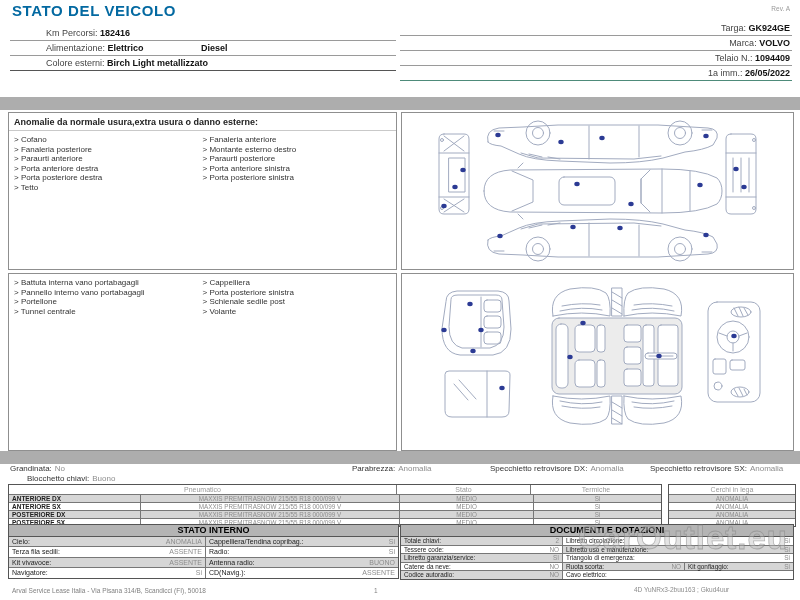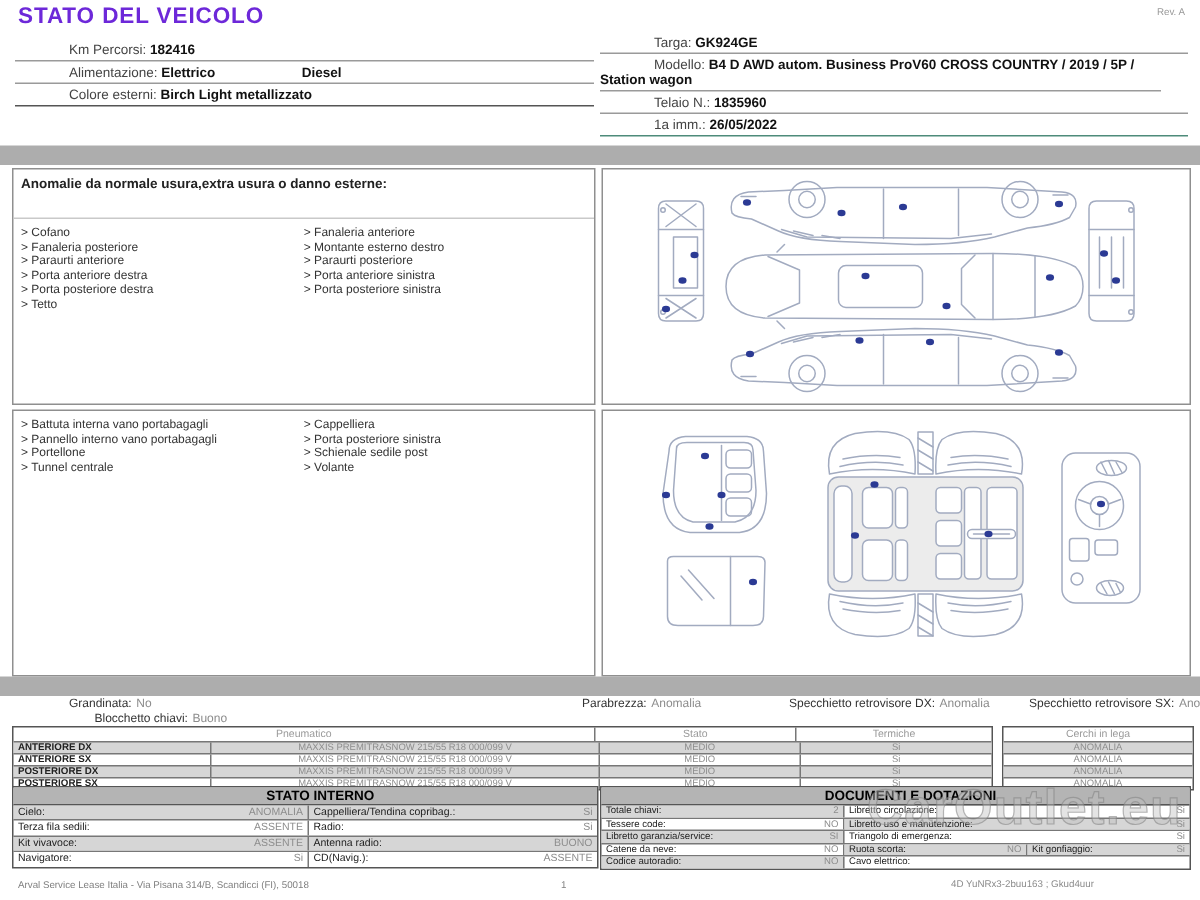--- a/index.html
+++ b/index.html
@@ -1,41 +1,41 @@
 <!DOCTYPE html>
 <html><head>
 <meta charset="utf-8">
 <style>
   html,body{margin:0;padding:0;background:#fff;}
   .page{position:relative;width:800px;height:600px;background:#fff;overflow:hidden;
         font-family:"Liberation Sans",sans-serif;color:#222;}
   .title{position:absolute;left:12px;top:2px;font-size:15px;font-weight:bold;
-         color:#6d28d9;letter-spacing:.6px;}
+         color:#0369a1;letter-spacing:.6px;}
   .rev{position:absolute;right:10px;top:5px;font-size:6.5px;color:#999;}
   
   .hl{position:absolute;left:10px;top:26px;width:386px;}
-  .hr{position:absolute;left:400px;top:21px;width:392px;}
+  .hr{position:absolute;left:400px;top:21px;width:392px;text-align:right;}
   .hrow{border-bottom:1px solid #9a9a9a;padding:2px 2px 2px 0;font-size:9px;line-height:10px;}
   .hl .hrow:last-child{border-bottom-color:#555;}
   .hr .hrow:last-child{border-bottom:1.5px solid #4e8b7a;}
   .hlab{color:#444;padding-left:36px;}
   .hval{font-weight:bold;color:#111;}
   .fuel2{margin-left:55px;}
   .band{position:absolute;left:0;width:800px;height:13px;background:#adadad;}
   
   .lbox{position:absolute;left:8px;width:387px;border:1px solid #8f8f8f;background:#fff;}
-  .btitle{font-size:9px;font-weight:bold;color:#222;padding:4px 5px 18px;border-bottom:1px solid #c9c9c9;}
+  .btitle{font-size:9px;font-weight:bold;color:#222;padding:4px 5px 3px;border-bottom:1px solid #c9c9c9;}
   .cols{display:flex;padding:4px 5px;font-size:8px;line-height:9.5px;color:#333;}
   .col{width:50%;padding-right:4px;}
   
   .dbox{position:absolute;left:401px;width:391px;border:1px solid #8f8f8f;background:#fff;}
   .dbox svg{display:block;width:100%;height:100%;}
   
   .cond{position:absolute;left:10px;top:464px;width:782px;height:20px;font-size:8px;}
-  .cond .item{position:absolute;white-space:nowrap;margin-left:36px;}
+  .cond .item{position:absolute;white-space:nowrap;}
   .clab{color:#333;}
   .cval{color:#8d8d8d;margin-left:3px;}
   
   .tyre-wrap{position:absolute;left:8px;top:484px;display:flex;font-size:6.3px;color:#8d8d8d;}
   .tmain{width:652px;border:1px solid #555;}
   .tcerchi{width:126px;border:1px solid #555;margin-left:6px;}
   .trow{display:flex;border-top:1px solid #777;height:7px;line-height:7px;align-items:center;}
   .trow:first-child{border-top:none;}
   .thead{height:9px;line-height:9px;color:#9a9a9a;font-size:7px;}
   .g{background:#d6d6d6;}
@@ -95,27 +95,27 @@
       <span class="hlab">Colore esterni:</span>
       <span class="hval">Birch Light metallizzato</span>
     </div>
   </div>
 
   <div class="hr">
     <div class="hrow">
       <span class="hlab">Targa:</span>
       <span class="hval">GK924GE</span>
     </div>
-    <div class="hrow" style="width:372px;">
-      <span class="hlab">Modello:</span>
-      <span class="hval">B4 D AWD autom. Business ProV60 CROSS COUNTRY / 2019 / 5P / Station wagon</span>
+    <div class="hrow">
+      <span class="hlab">Marca:</span>
+      <span class="hval">VOLVO</span>
     </div>
     <div class="hrow">
       <span class="hlab">Telaio N.:</span>
-      <span class="hval">1835960</span>
+      <span class="hval">1094409</span>
     </div>
     <div class="hrow">
       <span class="hlab">1a imm.:</span>
       <span class="hval">26/05/2022</span>
     </div>
   </div>
 
   <div class="band" style="top:97px;"></div>
 
   <div class="lbox" style="top:112px;height:156px;">

